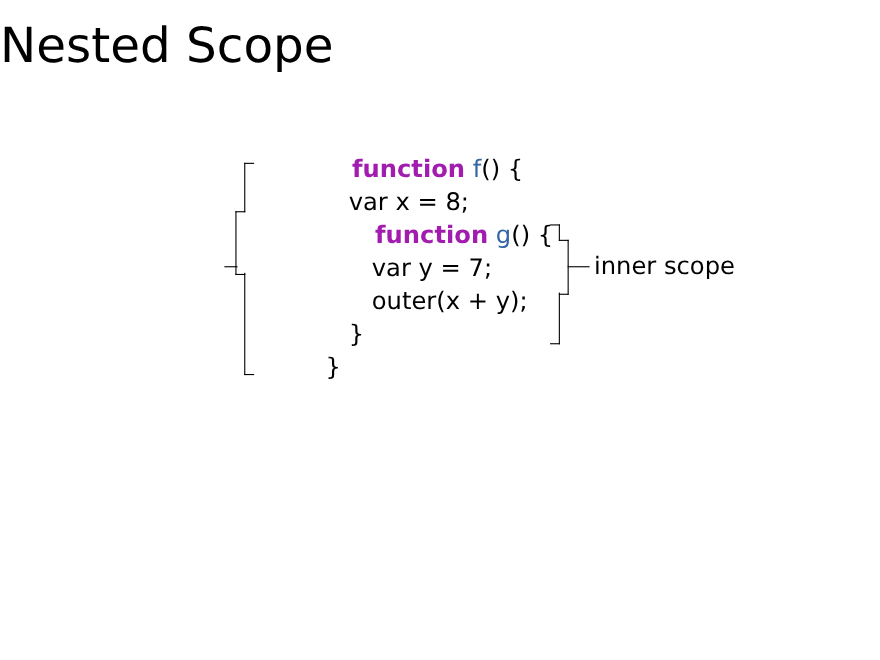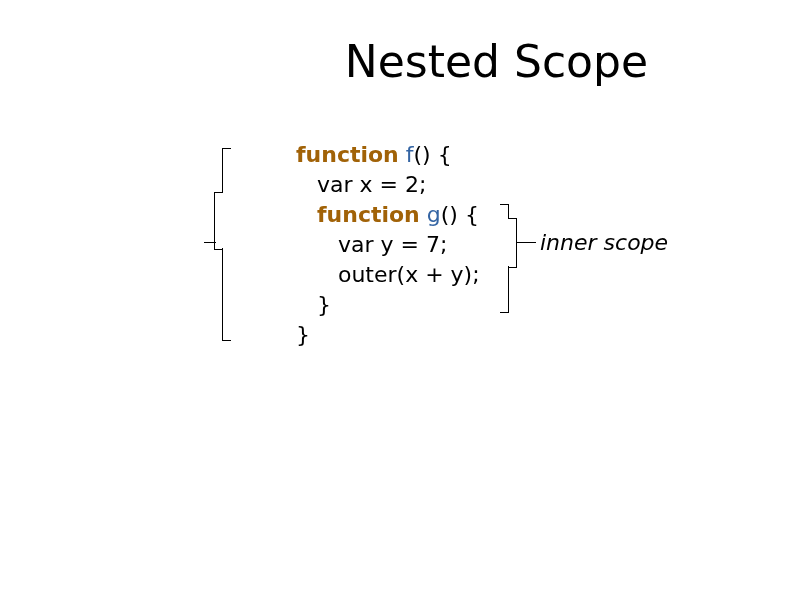--- a/index.html
+++ b/index.html
@@ -11,44 +11,44 @@
     font-family: "DejaVu Sans", Verdana, sans-serif;
     color: #000;
   }
   .slide {
     position: relative;
     width: 800px;
     height: 600px;
   }
   .title {
     position: absolute;
-    top: 36px;
+    top: 16px;
     left: 0;
     width: 648px;
-    text-align: right;
+    text-align: left;
     font-size: 44px;
     font-weight: 400;
   }
   .code {
     position: absolute;
     left: 296px;
     top: 140px;
     font-family: "DejaVu Sans", Verdana, sans-serif;
     font-size: 22px;
     line-height: 30px;
     white-space: pre;
   }
-  .kw { color: #a16207; font-weight: bold; }
+  .kw { color: #a21caf; font-weight: bold; margin-left: 24px; }
   .fn { color: #3465a4; }
   .label {
     position: absolute;
     font-size: 22px;
   }
   .label-outer { left: 74px;  top: 230px; }
-  .label-inner { left: 540px; top: 230px; font-style: italic; }
+  .label-inner { left: 540px; top: 230px; }
 
   
   .br-outer-top  { position:absolute; left:222px; top:148px; width:8px;  height:44px; border-left:1.5px solid #000; border-top:1.5px solid #000; }
   .br-outer-bot  { position:absolute; left:222px; top:248px; width:8px;  height:92px; border-left:1.5px solid #000; border-bottom:1.5px solid #000; }
   .br-outer-mid  { position:absolute; left:214px; top:192px; width:8px;  height:56px; border-left:1.5px solid #000; border-top:1.5px solid #000; border-bottom:1.5px solid #000; }
   .br-outer-tick { position:absolute; left:204px; top:242px; width:12px; height:0;    border-top:1.5px solid #000; }
 
   
   .br-inner-top  { position:absolute; left:500px; top:204px; width:8px; height:14px; border-right:1.5px solid #000; border-top:1.5px solid #000; }
   .br-inner-bot  { position:absolute; left:500px; top:266px; width:8px; height:46px; border-right:1.5px solid #000; border-bottom:1.5px solid #000; }
@@ -56,21 +56,21 @@
   .br-inner-tick { position:absolute; left:516px; top:242px; width:20px; height:0;   border-top:1.5px solid #000; }
 </style>
 </head>
 <body>
 
 <div class="slide">
 
   <div class="title">Nested Scope</div>
 
   <div class="code"><span class="kw">function</span> <span class="fn">f</span><span>() {</span>
-<span>   var x = 2;</span>
+<span>   var x = 8;</span>
 <span>   </span><span class="kw">function</span> <span class="fn">g</span><span>() {</span>
 <span>      var y = 7;</span>
 <span>      outer(x + y);</span>
 <span>   }</span>
 <span>}</span></div>
 
   <div class="br-outer-top"></div>
   <div class="br-outer-mid"></div>
   <div class="br-outer-bot"></div>
   <div class="br-outer-tick"></div>

